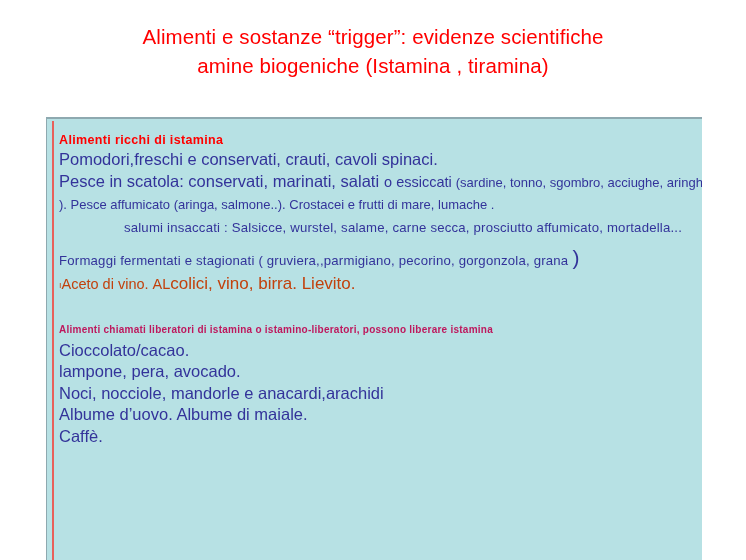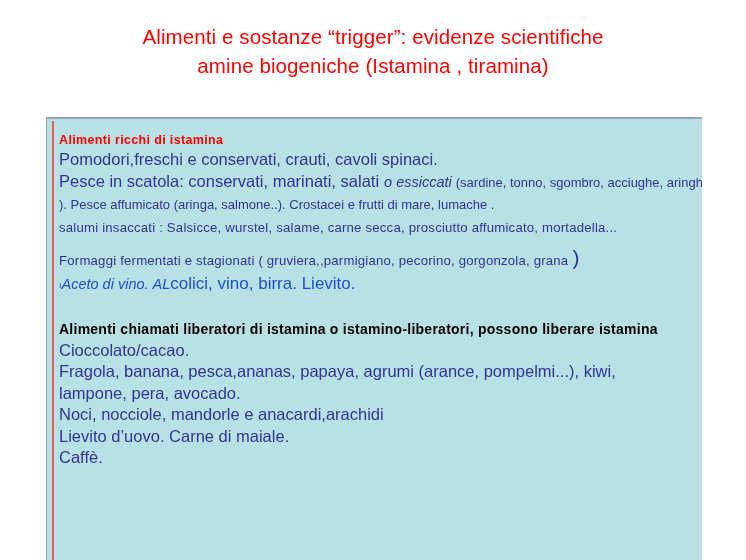--- a/index.html
+++ b/index.html
@@ -71,54 +71,55 @@
   }
   .ln {
     font-size: 16.5px;
     line-height: 21.5px;
     color: #33339a;
     white-space: nowrap;
   }
 
   .t-xl  { font-size: 17px; }
   .t-lg  { font-size: 16.5px; }
-  .t-md  { font-size: 14.5px; font-style: italic; }
+  .t-md  { font-size: 14.5px; }
   .t-sm  { font-size: 13px; }
   .t-tiny{ font-size: 9px; vertical-align: 1px; }
   .t-paren { font-size: 21px; }
 
   .blk-pesce {
     font-size: 16.5px;
     line-height: 21px;
     color: #33339a;
   }
   .blk-salumi {
     font-size: 13.2px;
     line-height: 20px;
     letter-spacing: 0.2px;
     color: #33339a;
     margin-top: 3px;
+    text-align: center;
   }
   .blk-formaggi {
     font-size: 13.2px;
     line-height: 20px;
     letter-spacing: 0.2px;
     color: #33339a;
     margin-top: 10px;
   }
   .blk-aceto {
     line-height: 21px;
-    color: #1d4ed8;
+    color: #c2410c;
     margin-top: 2px;
   }
   .gap-section { height: 25px; }
   .sec2-head {
-    color: #000000;
+    color: #be185d;
     font-weight: bold;
-    font-size: 14px;
+    font-size: 10px;
     line-height: 17px;
     letter-spacing: 0.25px;
   }
   .list2 { margin-top: 2px; }
 </style>
 </head>
 <body>
 
 <div class="slide-title">
   <span class="line">Alimenti e sostanze “trigger”: evidenze scientifiche</span>
@@ -141,21 +142,20 @@
     <div class="blk-formaggi"><span>Formaggi fermentati e stagionati  ( gruviera,,parmigiano,  pecorino, gorgonzola,  grana</span><span class="t-paren" style="margin-left:4px">)</span></div>
 
     <div class="blk-aceto"><span class="t-tiny">ı</span><span class="t-md">Aceto di vino.</span><span class="t-md" style="margin-left:4px">AL</span><span class="t-xl">colici, vino, birra. Lievito.</span></div>
 
     <div class="gap-section"></div>
 
     <div class="sec2-head">Alimenti chiamati liberatori di istamina o istamino-liberatori,  possono liberare istamina</div>
 
     <div class="list2">
       <div class="ln">Cioccolato/cacao.</div>
-      <div class="ln">Fragola, banana,  pesca,ananas, papaya, agrumi (arance, pompelmi...), kiwi,</div>
       <div class="ln">lampone, pera, avocado.</div>
       <div class="ln">Noci, nocciole, mandorle e anacardi,arachidi</div>
-      <div class="ln">Lievito d’uovo. Carne di maiale.</div>
+      <div class="ln">Albume d’uovo. Albume di maiale.</div>
       <div class="ln">Caffè.</div>
     </div>
 
   </div>
 </div>
 
 </body></html>

